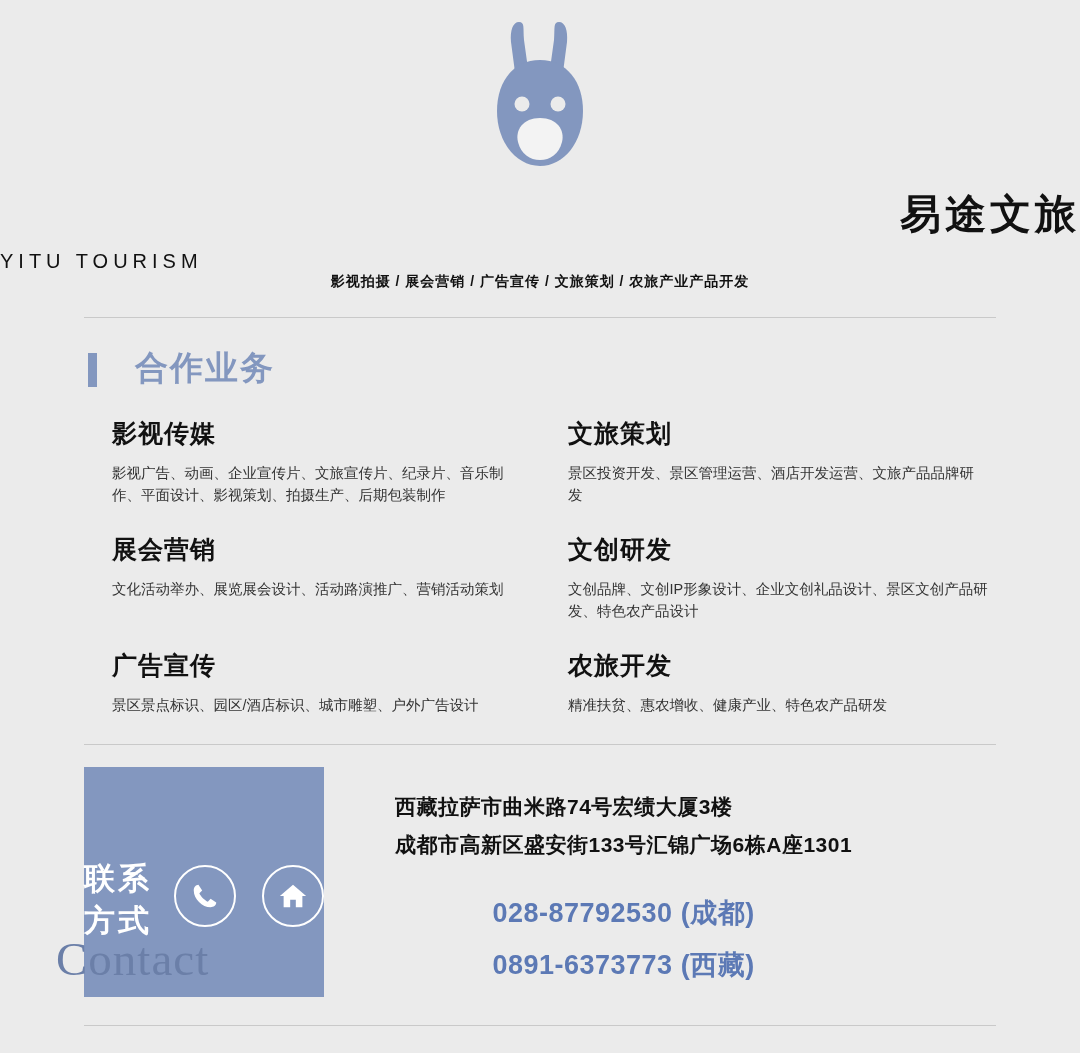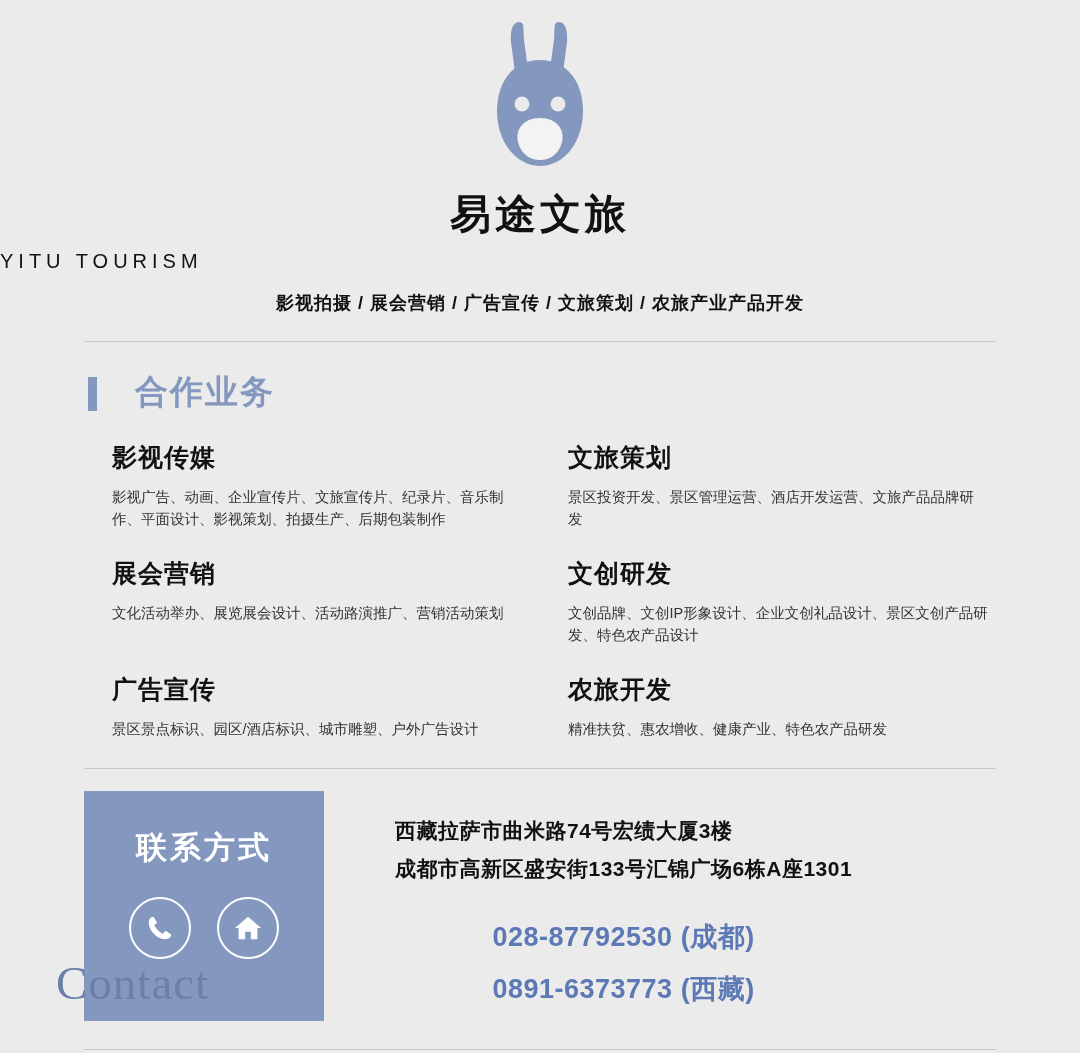--- a/index.html
+++ b/index.html
@@ -26,37 +26,36 @@
     padding-top: 18px;
     display: flex;
     justify-content: center;
   }
   .logo-mark {
     width: 110px;
     height: 155px;
   }
   .brand-name {
     margin-top: 14px;
-    text-align: center;
+    text-align: right;
     font-size: 41px;
     font-weight: bold;
     letter-spacing: 4px;
     color: #111;
   }
   .brand-latin {
     margin-top: 8px;
     font-size: 20px;
     letter-spacing: 5px;
     color: #111;
     font-weight: 500;
   }
   .brand-tagline {
-    margin-top: 18px;
     text-align: center;
-    font-size: 18px;
+    font-size: 14px;
     font-weight: bold;
     letter-spacing: 1px;
     color: #111;
   }
 
   
   .rule {
     width: 912px;
     height: 1px;
     background: #c9c9c9;
@@ -127,21 +126,21 @@
     width: 912px;
     margin: 22px auto 0 auto;
     display: flex;
     align-items: flex-start;
   }
   .contact-card {
     width: 240px;
     height: 230px;
     background: #8397bf;
     display: flex;
-    flex-direction: column;
+    flex-direction: row;
     align-items: center;
     flex: none;
   }
   .contact-card-title {
     margin-top: 36px;
     font-size: 31px;
     font-weight: bold;
     color: #ffffff;
     letter-spacing: 3px;
   }

